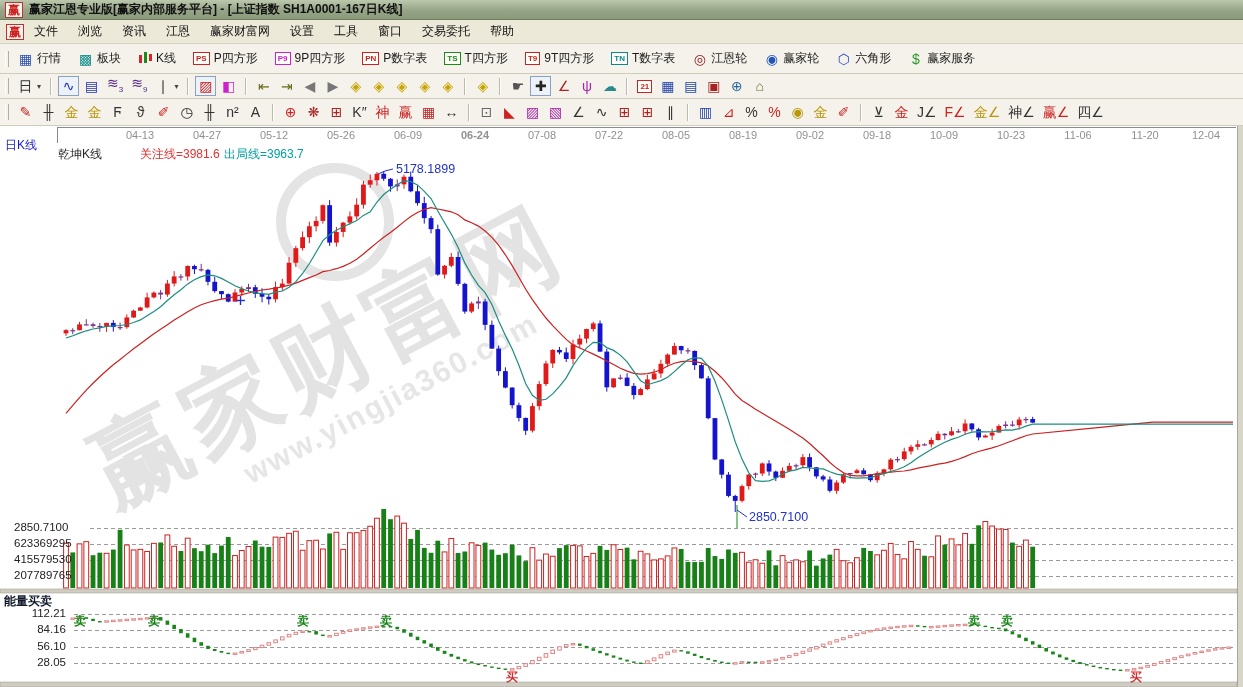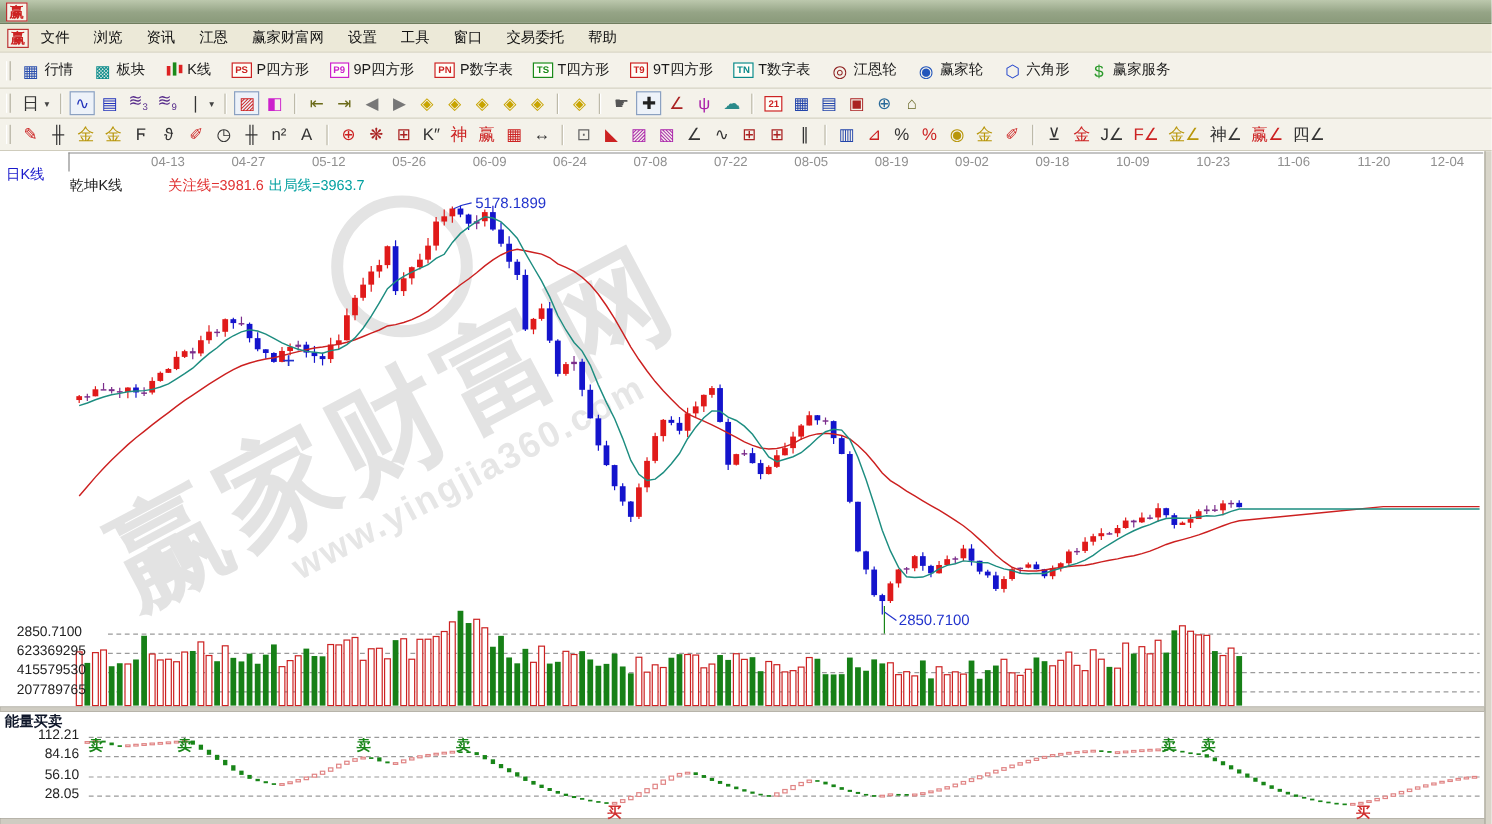--- a/index.html
+++ b/index.html
@@ -58,20 +58,21 @@
 .sig.sell{color:#188518}
 .sig.buy{color:#d03030}
 .vscroll{position:absolute;left:1237px;top:0;width:6px;height:561px;background:#d8d5c9;border-left:1px solid #aaa79a;z-index:4}
 </style>
 </head>
 <body>
 
 <div class="stage">
   <div class="titlebar">
     <span class="applogo">赢</span>
+    <span class="wtitle">赢家江恩专业版[赢家内部服务平台] - [上证指数  SH1A0001-167日K线]</span>
   </div>
   <div class="menubar">
     <span class="applogo">赢</span>
     <span class="menuitems">
         <span class="menu-item">文件</span>
         <span class="menu-item">浏览</span>
         <span class="menu-item">资讯</span>
         <span class="menu-item">江恩</span>
         <span class="menu-item">赢家财富网</span>
         <span class="menu-item">设置</span>
@@ -1012,21 +1013,21 @@
         <line x1="236" y1="300.5" x2="245" y2="300.5" stroke="#2233cc" stroke-width="1.4"></line>
         <line x1="240.5" y1="296" x2="240.5" y2="305" stroke="#2233cc" stroke-width="1.4"></line>
       </svg>
     <div class="lbl panel-label">日K线</div>
     <div class="dateaxis">
         <span class="dtick" style="left: 110px;">04-13</span>
         <span class="dtick" style="left: 177px;">04-27</span>
         <span class="dtick" style="left: 244px;">05-12</span>
         <span class="dtick" style="left: 311px;">05-26</span>
         <span class="dtick" style="left: 378px;">06-09</span>
-        <span class="dtick" style="left: 445px;">06-24</span>
+        <span class="dtick" style="left: 445px; font-weight: bold;">06-24</span>
         <span class="dtick" style="left: 512px;">07-08</span>
         <span class="dtick" style="left: 579px;">07-22</span>
         <span class="dtick" style="left: 646px;">08-05</span>
         <span class="dtick" style="left: 713px;">08-19</span>
         <span class="dtick" style="left: 780px;">09-02</span>
         <span class="dtick" style="left: 847px;">09-18</span>
         <span class="dtick" style="left: 914px;">10-09</span>
         <span class="dtick" style="left: 981px;">10-23</span>
         <span class="dtick" style="left: 1048px;">11-06</span>
         <span class="dtick" style="left: 1115px;">11-20</span>

